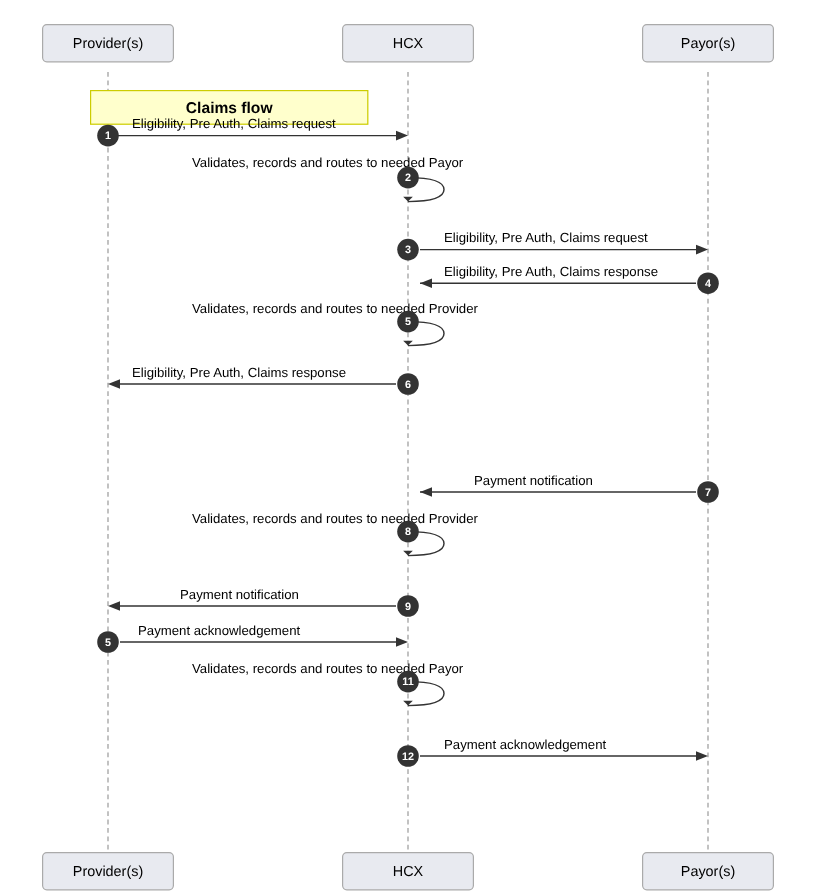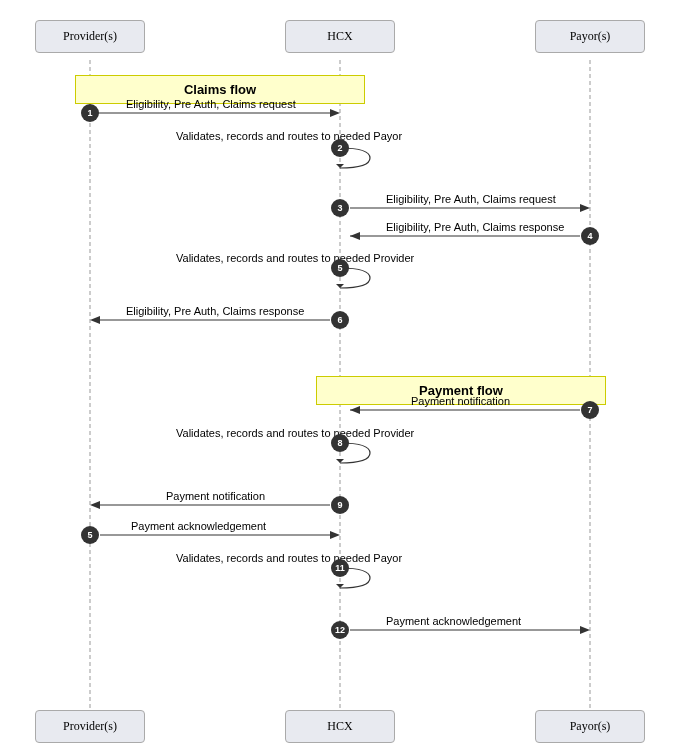--- a/index.html
+++ b/index.html
@@ -22,38 +22,36 @@
     .actor-box {
       position: absolute;
       background: #e8eaf0;
       border: 1px solid #aaa;
       border-radius: 4px;
       text-align: center;
       padding: 8px 12px;
       font-size: 12px;
       font-weight: normal;
       width: 110px;
-      font-family: Liberation Serif, serif;
     }
     
     .flow-box {
       position: absolute;
       background: #ffffcc;
       border: 1px solid #cccc00;
       text-align: center;
       padding: 6px 10px;
       font-size: 13px;
       font-weight: bold;
     }
     
     .arrow-label {
       position: absolute;
       font-size: 11px;
       white-space: nowrap;
-      margin-left: 16px;
     }
     
     .step-circle {
       position: absolute;
       width: 18px;
       height: 18px;
       border-radius: 50%;
       background: #333;
       color: #fff;
       font-size: 9px;
@@ -125,21 +123,21 @@
   <div class="actor-box" style="left:35px; top:20px;">
     <span>Provider(s)</span>
   </div>
   <div class="actor-box" style="left:285px; top:20px;">
     <span>HCX</span>
   </div>
   <div class="actor-box" style="left:535px; top:20px;">
     <span>Payor(s)</span>
   </div>
 
-  <div class="flow-box" style="left:75px; top:75px; width:290px;">
+  <div class="flow-box" style="left:75px; top:75px; width:232px;">
     <span>Claims flow</span>
   </div>
 
   <div class="step-circle" style="left:81px; top:104px;">
     <span>1</span>
   </div>
   <div class="arrow-label" style="left:110px; top:98px;">
     <span>Eligibility, Pre Auth, Claims request</span>
   </div>
 
@@ -171,23 +169,20 @@
     <span>Validates, records and routes to needed Provider</span>
   </div>
 
   <div class="step-circle" style="left:331px; top:311px;">
     <span>6</span>
   </div>
   <div class="arrow-label" style="left:110px; top:305px;">
     <span>Eligibility, Pre Auth, Claims response</span>
   </div>
 
-  <div class="flow-box" style="left:316px; top:376px; width:290px;">
-    <span>Payment flow</span>
-  </div>
 
   <div class="step-circle" style="left:581px; top:401px;">
     <span>7</span>
   </div>
   <div class="arrow-label" style="left:395px; top:395px;">
     <span>Payment notification</span>
   </div>
 
   <div class="step-circle" style="left:331px; top:434px;">
     <span>8</span>

